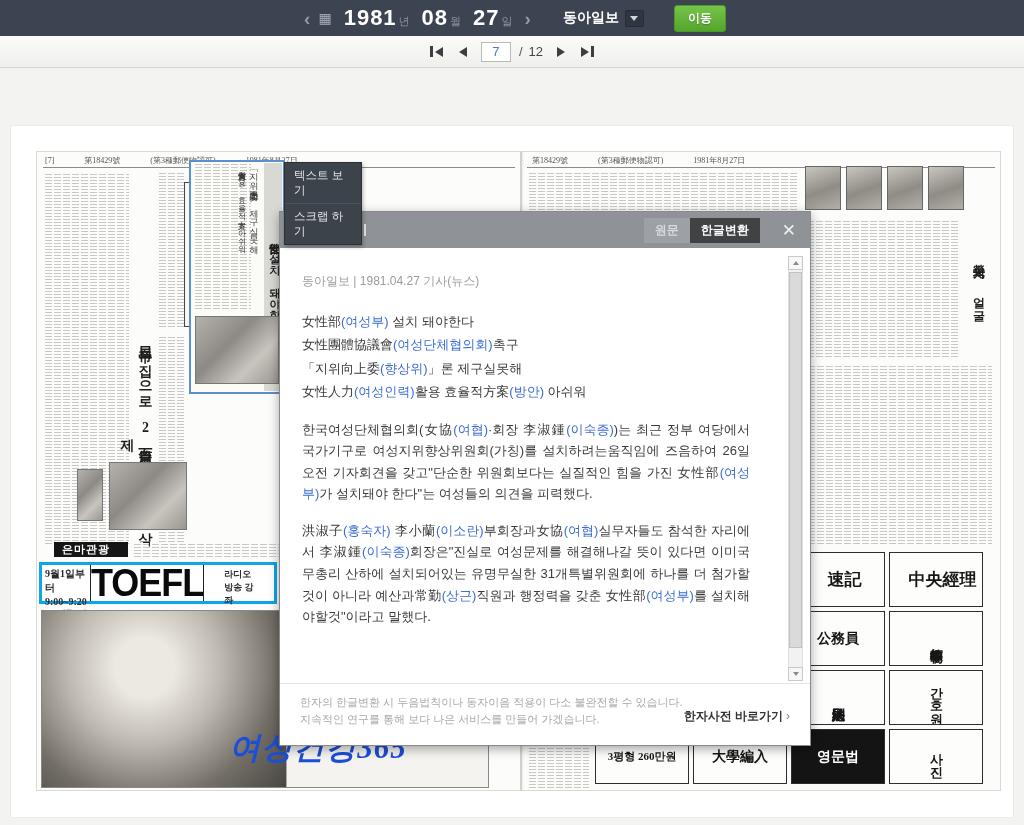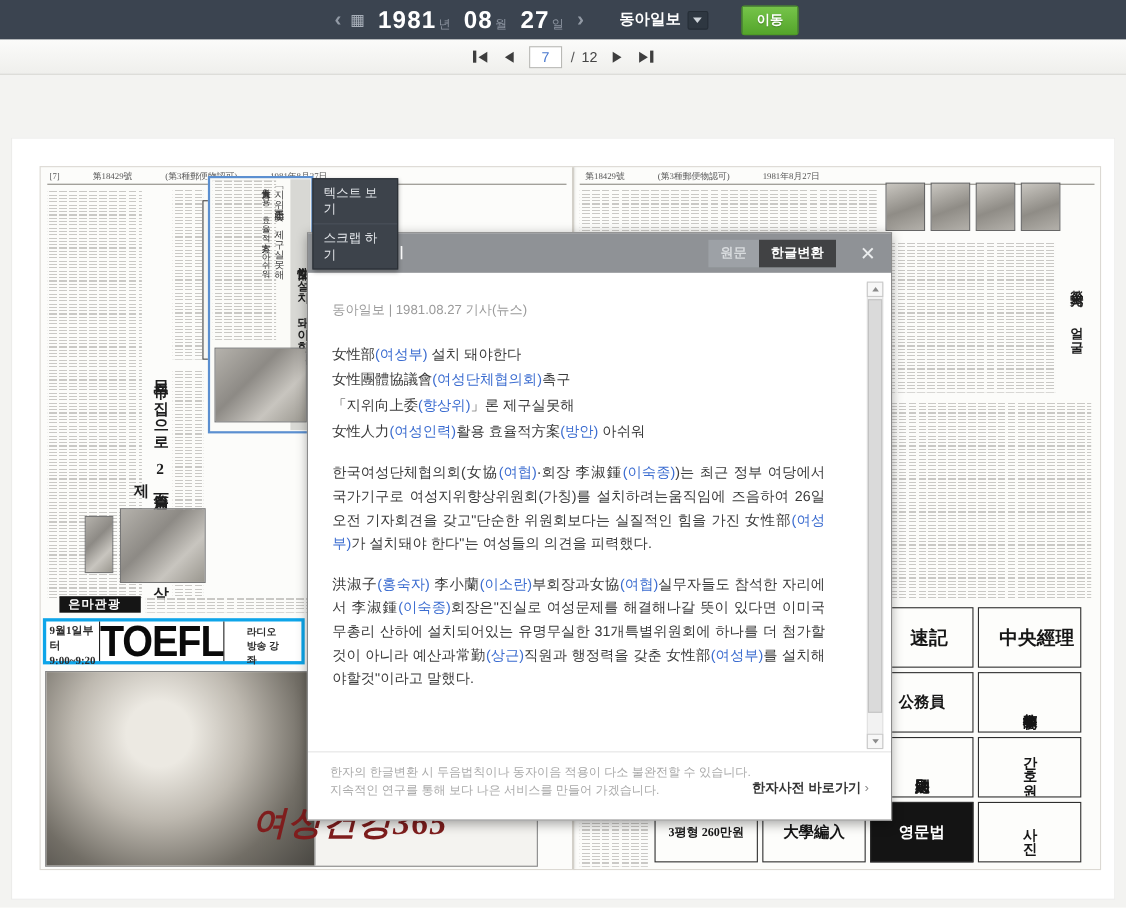--- a/index.html
+++ b/index.html
@@ -67,21 +67,21 @@
   .toefl-right { width:84px; border-left:1px solid #222; font-size:9px; font-weight:bold; padding:3px 20px; }
   .toefl-right .sub { margin-top:3px; height:26px; background-image:repeating-linear-gradient(0deg, rgba(60,60,60,.35) 0 1px, transparent 1px 3px); }
 
   .woman-ad { border:1px solid #888; background:#f4f3f0; overflow:hidden; }
   .woman-photo { position:absolute; left:0; top:0; bottom:0; width:55%;
                  background:radial-gradient(circle at 42% 32%, #ece9e2 0 16%, #bdb8af 42%, #726e66 72%, #494742);
                  border-right:1px solid #aaa; }
   .wa-bullet { position:absolute; left:57%; top:16%; font-size:11px; font-weight:bold; color:#222; }
   .wa-lines { position:absolute; left:57%; top:25%; right:3%; height:36%;
               background-image:repeating-linear-gradient(0deg, rgba(90,86,80,.35) 0 1px, transparent 1px 4px); }
-  .wa-main { position:absolute; left:42%; bottom:10%; font-size:31px; font-weight:bold; font-style:italic; color:#7f1d1d; letter-spacing:1px; }
+  .wa-main { position:absolute; left:42%; bottom:10%; font-size:31px; font-weight:bold; font-style:italic; color:#1d4ed8; letter-spacing:1px; }
 
   .portraits { display:flex; gap:5px; }
   .portrait { width:36px; height:44px; background:linear-gradient(160deg,#c9c6c0,#8f8c86 55%,#b3b0aa); border:1px solid #666; }
 
   .cls-grid { display:flex; flex-wrap:wrap; gap:4px; align-content:flex-start; }
   .cls-cell { width:94px; height:55px; border:1px solid #2e2e2e; background:#fdfdfb; color:#161616;
               display:flex; align-items:center; justify-content:center; font-weight:bold; font-size:14px; overflow:hidden; }
   .cls-cell:nth-child(3), .cls-cell:nth-child(4) { font-size:17px;padding-left:13px; }
   .cls-cell:nth-child(5), .cls-cell:nth-child(15) { background:#141414; color:#fff; }
   .cls-cell:nth-child(8), .cls-cell:nth-child(9), .cls-cell:nth-child(10),
@@ -272,21 +272,21 @@
 
     <div class="popup">
       <div class="popup-head">
         <span class="popup-title">텍스트 보기</span>
         <span class="ph-btn orig">원문</span>
         <span class="ph-btn hang">한글변환</span>
         <span class="popup-close">✕</span>
       </div>
 
       <div class="popup-body">
-        <div class="art-meta">동아일보 | 1981.08.27 기사(뉴스)</div>
+        <div class="art-meta">동아일보 | 1981.04.27 기사(뉴스)</div>
         <div class="subhead"><span>女性部</span><span class="blue">(여성부)</span><span> 설치 돼야한다</span></div>
         <div class="subhead"><span>女性團體協議會</span><span class="blue">(여성단체협의회)</span><span>촉구</span></div>
         <div class="subhead"><span>「지위向上委</span><span class="blue">(향상위)</span><span>」론 제구실못해</span></div>
         <div class="subhead"><span>女性人力</span><span class="blue">(여성인력)</span><span>활용 효율적方案</span><span class="blue">(방안)</span><span> 아쉬워</span></div>
         <div class="para"><span> 한국여성단체협의회(女協</span><span class="blue">(여협)</span><span>·회장 李淑鍾</span><span class="blue">(이숙종)</span><span>)는 최근 정부 여당에서 국가기구로 여성지위향상위원회(가칭)를 설치하려는움직임에 즈음하여 26일오전 기자회견을 갖고"단순한 위원회보다는 실질적인 힘을 가진 女性部</span><span class="blue">(여성부)</span><span>가 설치돼야 한다"는 여성들의 의견을 피력했다.</span></div>
         <div class="para"><span> 洪淑子</span><span class="blue">(홍숙자)</span><span> 李小蘭</span><span class="blue">(이소란)</span><span>부회장과女協</span><span class="blue">(여협)</span><span>실무자들도 참석한 자리에서 李淑鍾</span><span class="blue">(이숙종)</span><span>회장은"진실로 여성문제를 해결해나갈 뜻이 있다면 이미국무총리 산하에 설치되어있는 유명무실한 31개특별위원회에 하나를 더 첨가할것이 아니라 예산과常勤</span><span class="blue">(상근)</span><span>직원과 행정력을 갖춘 女性部</span><span class="blue">(여성부)</span><span>를 설치해야할것"이라고 말했다.</span></div>
 
       </div>
 
       <div class="pscroll">

